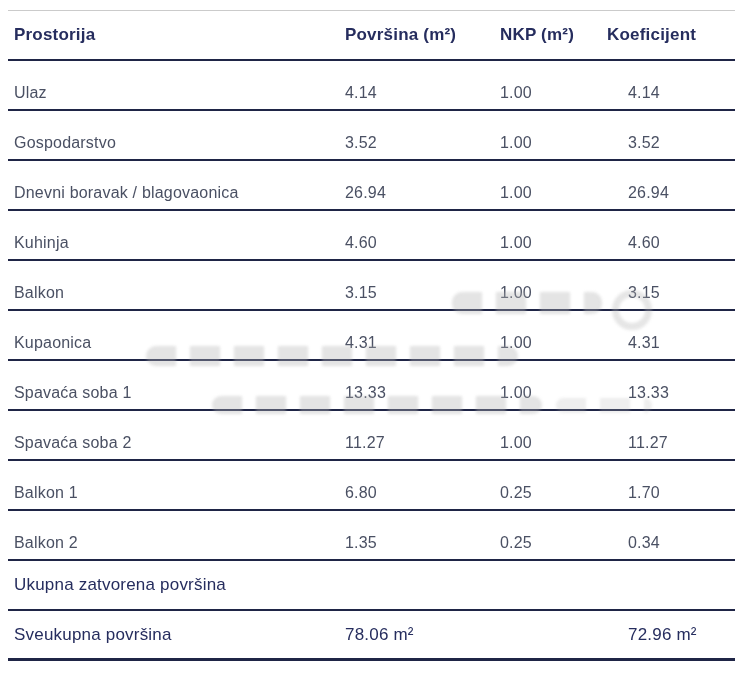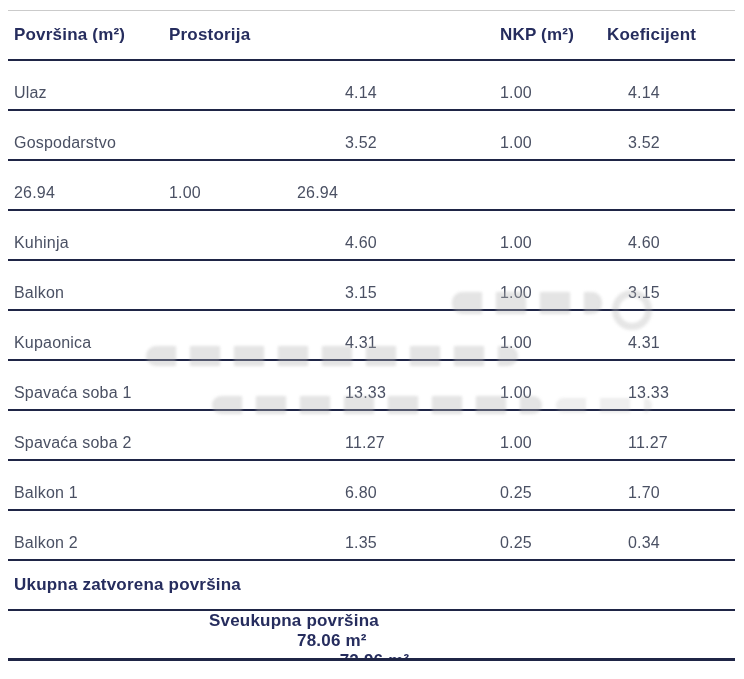--- a/index.html
+++ b/index.html
@@ -25,21 +25,20 @@
   .row {
     display: flex;
     align-items: center;
     height: 50px;
     box-sizing: border-box;
     border-bottom: 2px solid #1f2546;
     padding-left: 6px;
   }
   .row.last {
     border-bottom-width: 3px;
-    flex-direction: column;
   }
   .cell {
     overflow: hidden;
     white-space: nowrap;
   }
   .c1 { width: 331px; }
   .c2 { width: 155px; }
   .c3 { width: 128px; }
   .c4 { flex: 1; }
   .head {
@@ -50,21 +49,21 @@
   }
   .body-cell {
     color: #4a5063;
     font-weight: 400;
     font-size: 16px;
     letter-spacing: 0.2px;
     margin-top: 16px;
   }
   .total-cell {
     color: #262d5e;
-    font-weight: 700;
+    font-weight: 400;
     font-size: 17px;
     letter-spacing: 0.2px;
   }
   
   .watermark {
     position: absolute;
     left: 0; top: 0; right: 0; bottom: 0;
     pointer-events: none;
     z-index: 5;
   }
@@ -91,41 +90,42 @@
   .wm3b { left: 556px; top: 398px; width: 96px; height: 15px; opacity: 0.35; }
 </style>
 </head>
 <body>
 
 <div class="page">
 
   <div class="area-table">
 
     <div class="row">
+      <div class="cell c1 head">Prostorija</div>
       <div class="cell c2 head">Površina (m²)</div>
-      <div class="cell c1 head">Prostorija</div>
       <div class="cell c4 head">NKP (m²)</div>
       <div class="cell c3 head">Koeficijent</div>
     </div>
 
     <div class="row">
       <div class="cell c1 body-cell">Ulaz</div>
       <div class="cell c2 body-cell">4.14</div>
       <div class="cell c3 body-cell">1.00</div>
       <div class="cell c4 body-cell">4.14</div>
     </div>
 
     <div class="row">
       <div class="cell c1 body-cell">Gospodarstvo</div>
       <div class="cell c2 body-cell">3.52</div>
       <div class="cell c3 body-cell">1.00</div>
       <div class="cell c4 body-cell">3.52</div>
     </div>
 
     <div class="row">
+      <div class="cell c1 body-cell">Dnevni boravak / blagovaonica</div>
       <div class="cell c2 body-cell">26.94</div>
       <div class="cell c3 body-cell">1.00</div>
       <div class="cell c4 body-cell">26.94</div>
     </div>
 
     <div class="row">
       <div class="cell c1 body-cell">Kuhinja</div>
       <div class="cell c2 body-cell">4.60</div>
       <div class="cell c3 body-cell">1.00</div>
       <div class="cell c4 body-cell">4.60</div>

